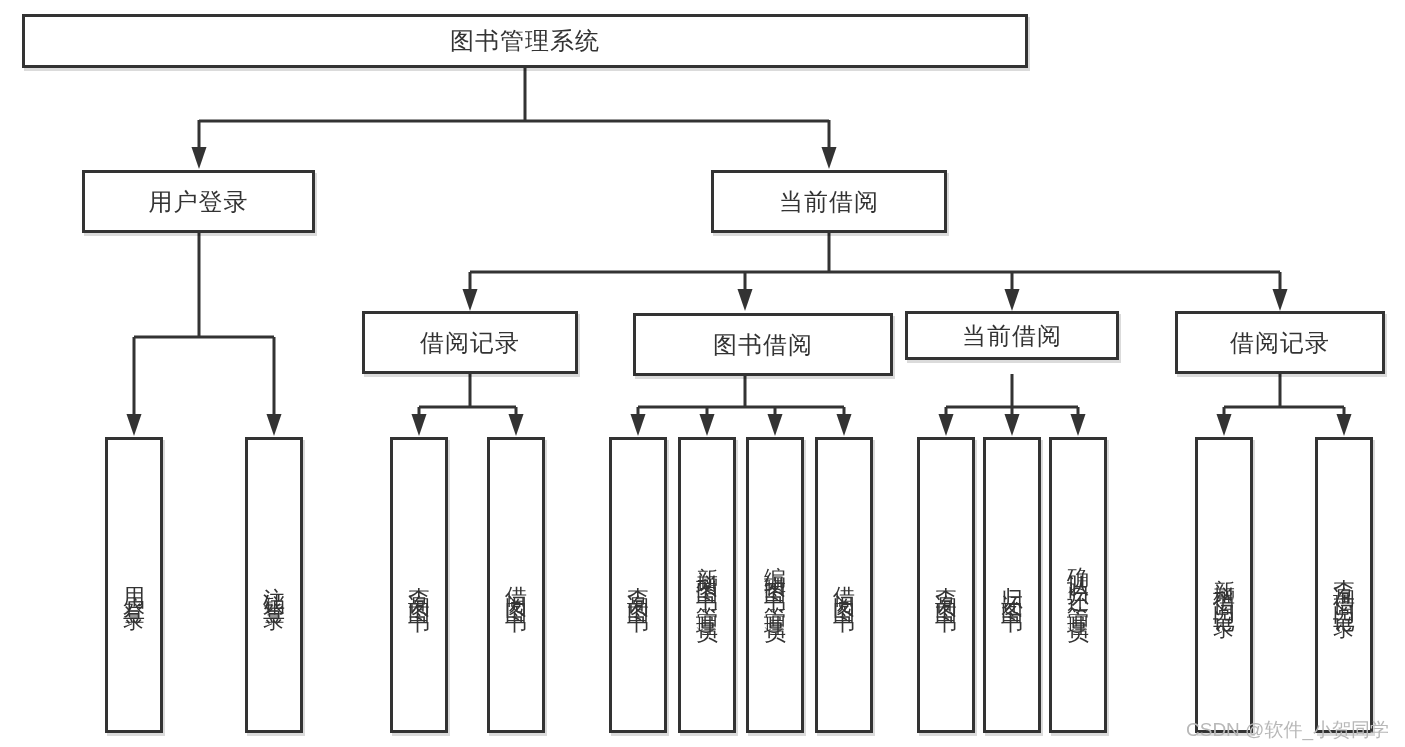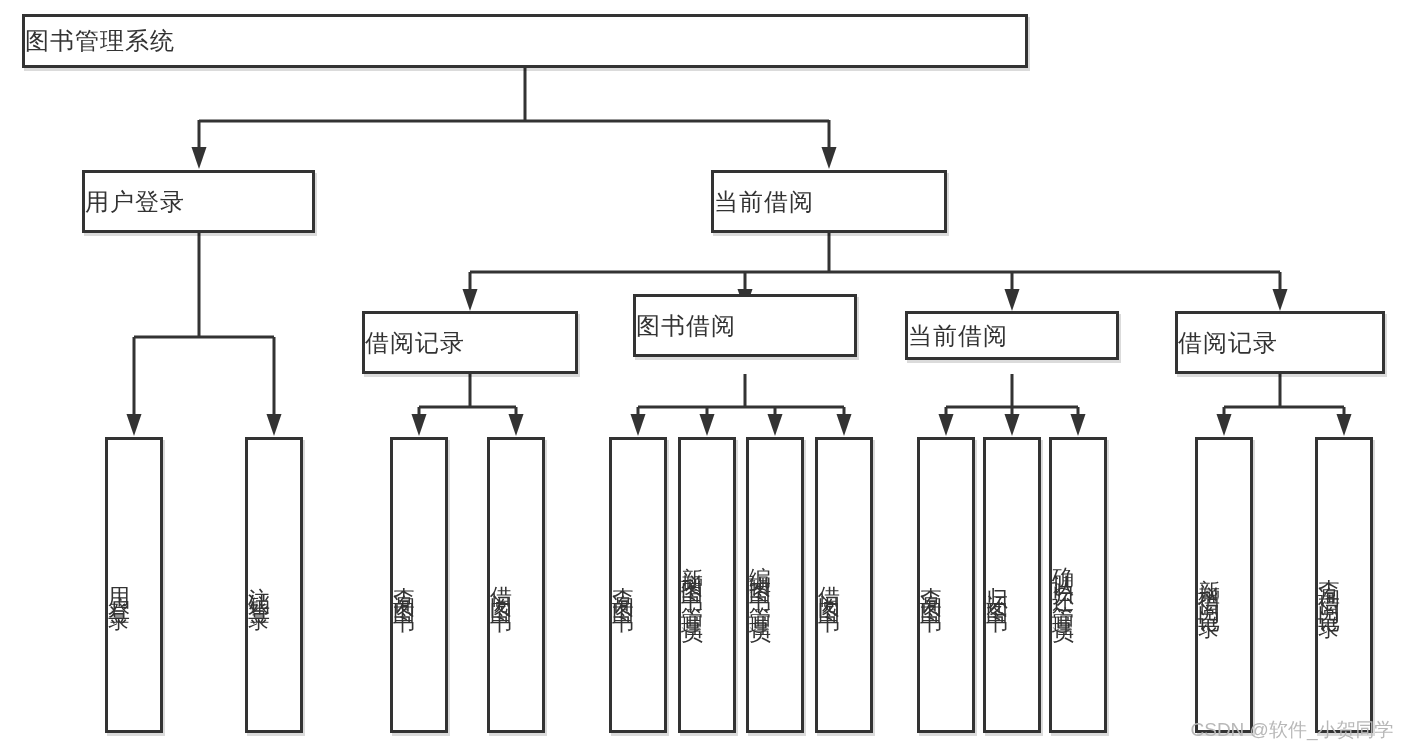--- a/index.html
+++ b/index.html
@@ -9,21 +9,21 @@
     background:#ffffff;
     font-family:"Liberation Sans","DejaVu Sans",sans-serif;
     overflow:hidden;
   }
   .connectors{position:absolute;left:0;top:0;width:1405px;height:747px;}
   .box{
     position:absolute;
     background:#ffffff;
     border:3px solid #333333;
     box-shadow:2px 3px 0 rgba(0,0,0,0.14);
-    display:flex;align-items:center;justify-content:flex-start;
+    display:flex;align-items:center;justify-content:center;
     box-sizing:border-box;
     color:#333333;
   }
   .hlbl{
     font-size:24px;
     letter-spacing:1px;
     color:#333333;
     white-space:nowrap;
     line-height:1;
   }
@@ -37,21 +37,21 @@
     color:#333333;
     white-space:nowrap;
   }
   .watermark{
     position:absolute;
     left:1186px;top:717px;
     width:212px;
     font-size:19px;
     color:#b8b8b8;
     white-space:nowrap;
-    text-align:center;
+    text-align:left;
   }
 </style>
 </head>
 <body>
 
 <div class="canvas">
 
   <svg class="connectors" width="1405" height="747" viewBox="0 0 1405 747">
     <path fill="none" stroke="#333333" stroke-width="3" d="M525,68 V122
          M199,121 H829
@@ -98,21 +98,21 @@
   <div class="box" style="left:82px;top:170px;width:233px;height:63px">
     <span class="hlbl">用户登录</span>
   </div>
   <div class="box" style="left:711px;top:170px;width:236px;height:63px">
     <span class="hlbl">当前借阅</span>
   </div>
 
   <div class="box" style="left:362px;top:311px;width:216px;height:63px">
     <span class="hlbl">借阅记录</span>
   </div>
-  <div class="box" style="left:633px;top:294px;width:224px;height:63px">
+  <div class="box" style="left:633px;top:313px;width:260px;height:63px">
     <span class="hlbl">图书借阅</span>
   </div>
   <div class="box" style="left:905px;top:311px;width:214px;height:49px">
     <span class="hlbl">当前借阅</span>
   </div>
   <div class="box" style="left:1175px;top:311px;width:210px;height:63px">
     <span class="hlbl">借阅记录</span>
   </div>
 
   <div class="box leaf" style="left:105px">

